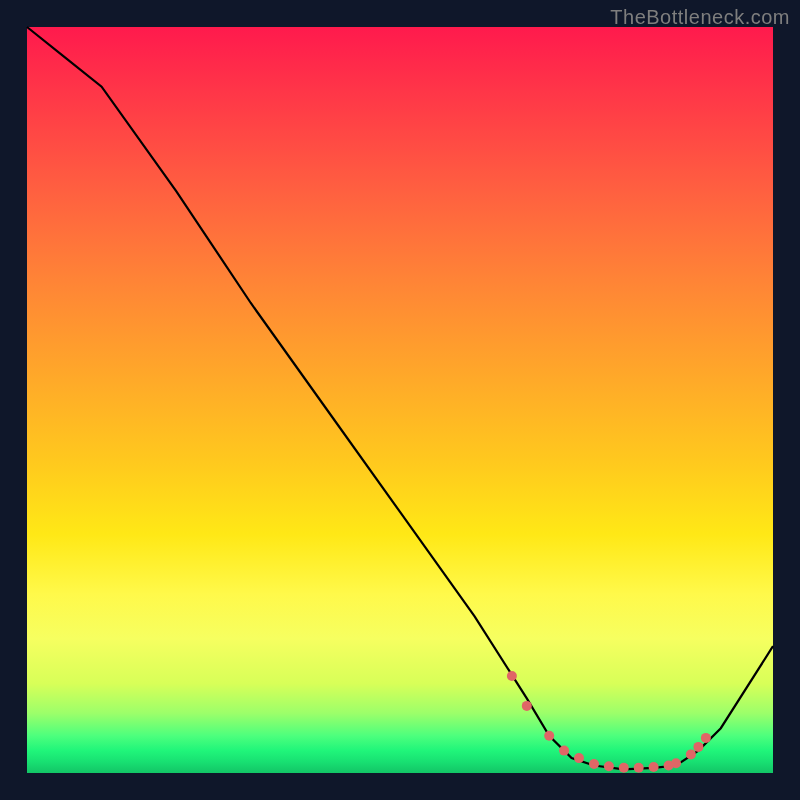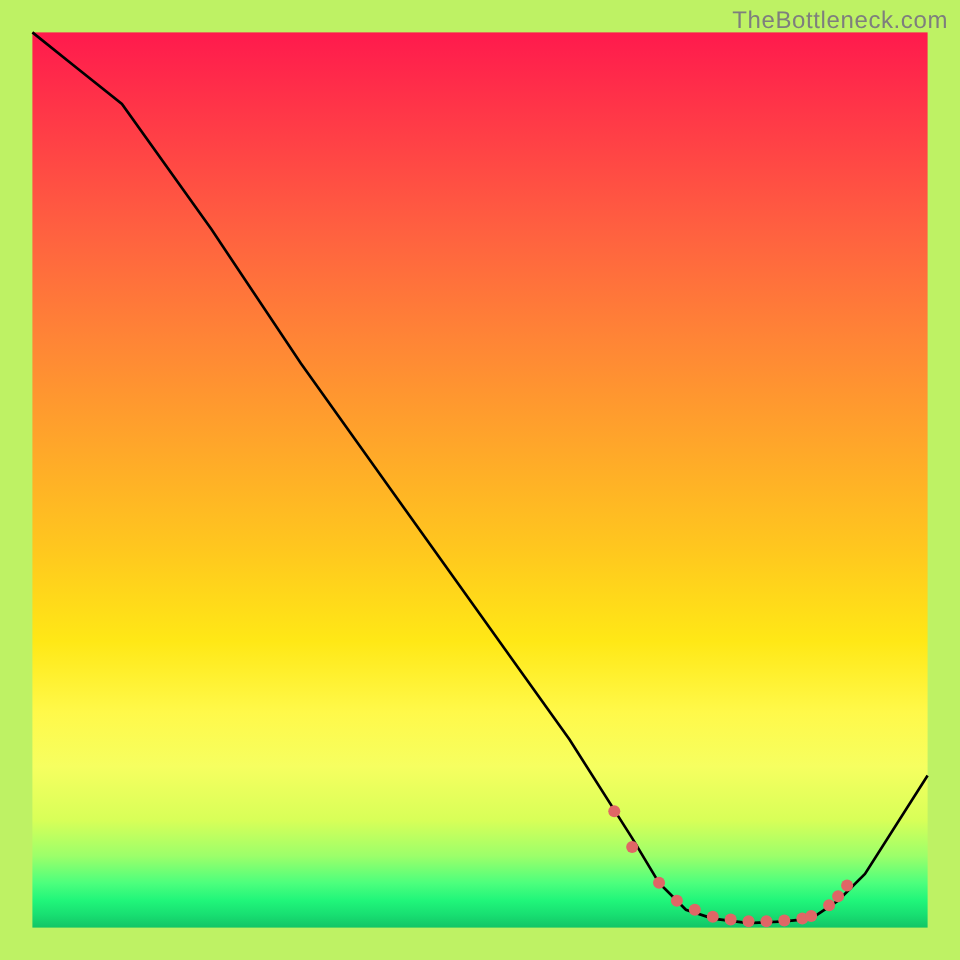--- a/index.html
+++ b/index.html
@@ -8,21 +8,21 @@
     width: 800px;
     height: 800px;
     background: #000;
     overflow: hidden;
     font-family: Arial, Helvetica, sans-serif;
   }
   .frame {
     position: relative;
     width: 800px;
     height: 800px;
-    background: #bef264;
+    background: #0f172a;
   }
   .watermark {
     position: absolute;
     top: 6px;
     right: 10px;
     color: #7e7e7e;
     font-size: 20px;
     font-weight: 500;
     letter-spacing: 0.5px;
     z-index: 4;

